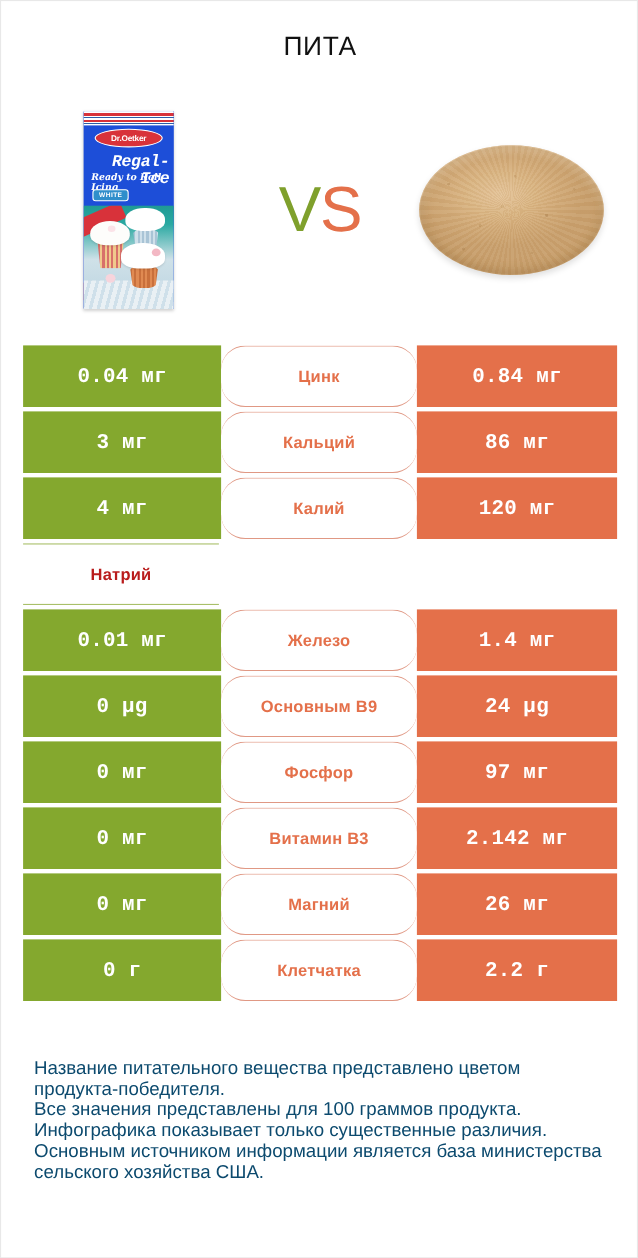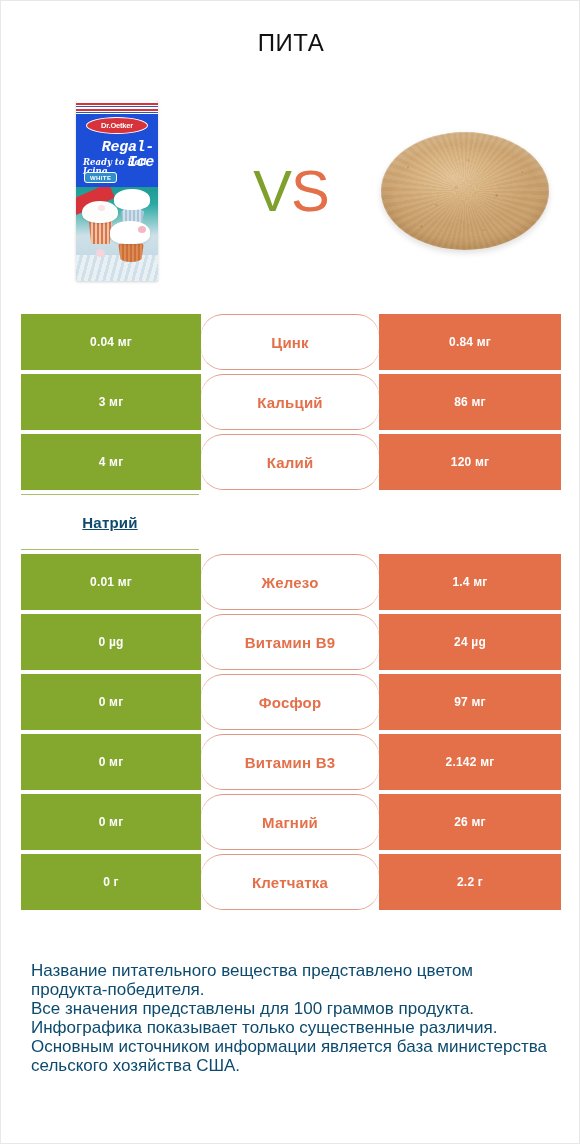--- a/index.html
+++ b/index.html
@@ -321,33 +321,34 @@
     background: #ffffff;
     border-top: 1px solid #d9d9d9;
     border-bottom: 1px solid #d9d9d9;
   }
   .cell-right {
     width: 182px;
     background: #E4704A;
     color: #ffffff;
   }
   .val {
-    font-size: 12px;
+    font-size: 19px;
     font-weight: bold;
     letter-spacing: 0.2px;
     white-space: nowrap;
+    font-family: Liberation Mono, monospace;
   }
   .nut {
     font-size: 15px;
     font-weight: bold;
     letter-spacing: 0.2px;
     white-space: nowrap;
   }
   .nut.win-right { color: #E4704A; }
-  .nut.win-left  { color: #0c4a6e; text-decoration: underline; }
+  .nut.win-left  { color: #b91c1c; }
   .cell-mid.win-right { border-color: #E09884; border-radius: 22px; }
   .cell-mid.win-left  { border-color: #A9C06A; }
 
   
   .footer {
     position: absolute;
     left: 30px;
     top: 960px;
     width: 520px;
     text-align: left;
@@ -462,21 +463,21 @@
       <div class="cell cell-right">
         <span class="val">1.4 мг</span>
       </div>
     </div>
 
     <div class="row">
       <div class="cell cell-left">
         <span class="val">0 µg</span>
       </div>
       <div class="cell cell-mid win-right">
-        <span class="nut win-right">Витамин B9</span>
+        <span class="nut win-right">Основным B9</span>
       </div>
       <div class="cell cell-right">
         <span class="val">24 µg</span>
       </div>
     </div>
 
     <div class="row">
       <div class="cell cell-left">
         <span class="val">0 мг</span>
       </div>

